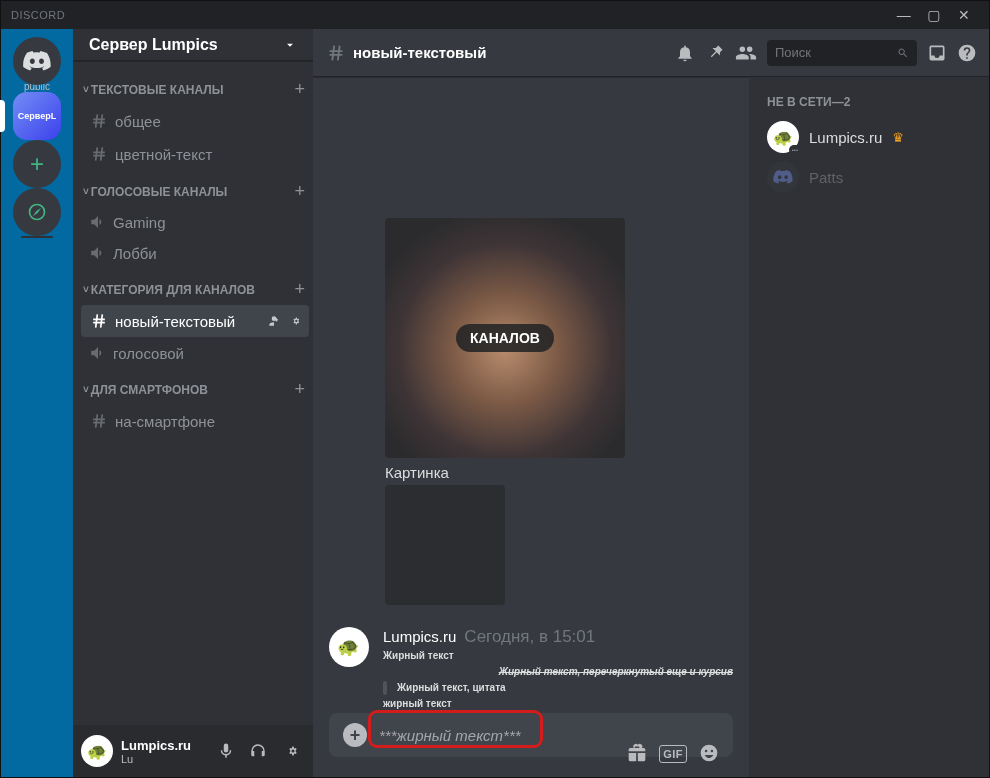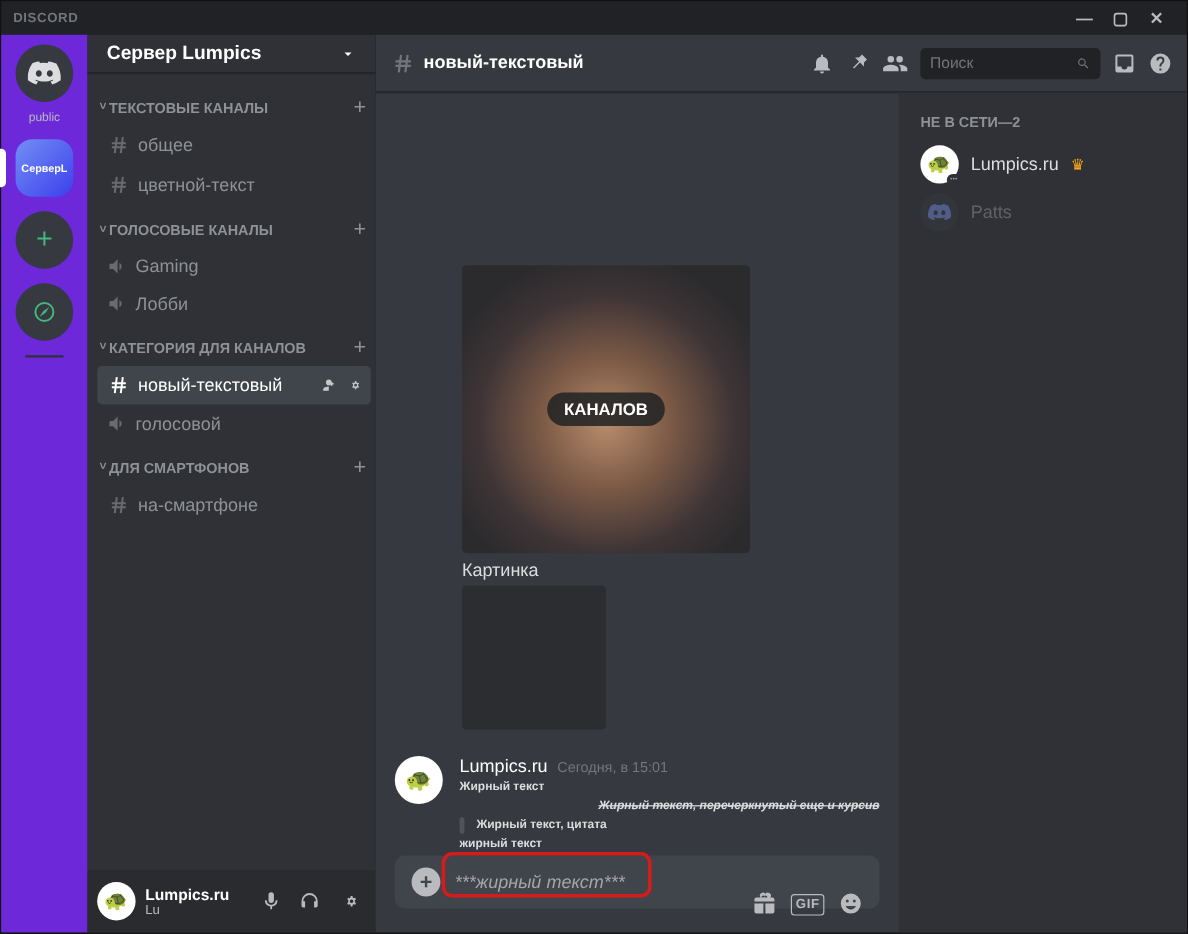--- a/index.html
+++ b/index.html
@@ -1,23 +1,23 @@
 <!DOCTYPE html>
 <html><head>
   <meta charset="utf-8">
   <style>
     * { margin: 0; padding: 0; box-sizing: border-box; }
     body { font-family: "Whitney", "Helvetica Neue", Helvetica, Arial, sans-serif; background: #000; color: #dcddde; width: 990px; height: 778px; overflow: hidden; }
     .app { display: flex; flex-direction: column; width: 100%; height: 100%; background: #202225; border: 1px solid #111; }
-    .titlebar { display: flex; align-items: center; height: 28px; padding: 0 10px; font-size: 11px; font-weight: 700; color: #72767d; letter-spacing: 0.5px; }
+    .titlebar { display: flex; align-items: center; height: 28px; padding: 0 10px; font-size: 11px; font-weight: 400; color: #72767d; letter-spacing: 0.5px; }
     .titlebar .spacer { flex: 1; }
     .titlebar .winbtn { width: 30px; text-align: center; color: #b9bbbe; font-size: 14px; cursor: default; }
     .main { display: flex; flex: 1; min-height: 0; }
     
-    .guilds { width: 72px; background: #6d28d9; display: flex; flex-direction: column; align-items: center; padding-top: 8px; gap: 12px; }
+    .guilds { width: 72px; background: #0369a1; display: flex; flex-direction: column; align-items: center; padding-top: 8px; gap: 0; }
     .guild { width: 48px; height: 48px; border-radius: 50%; background: #36393f; display: flex; align-items: center; justify-content: center; cursor: pointer; position: relative; }
     .guild.home { color: #dcddde; }
     .guild.home svg { width: 28px; height: 20px; fill: #dcddde; }
     .guild-label { width: 48px; text-align: center; font-size: 10px; color: #b9bbbe; margin-top: -4px; }
     .guild.selected { border-radius: 14px; background: linear-gradient(135deg, #738ef5, #3b40ec); color: #fff; font-size: 9px; font-weight: 600; }
     .guild.selected::before { content: ""; position: absolute; left: -14px; top: 8px; width: 6px; height: 32px; border-radius: 0 4px 4px 0; background: #fff; }
     .guild.add { color: #43b581; font-size: 24px; font-weight: 400; }
     .guild.explore { color: #43b581; }
     .guild-sep { width: 32px; height: 2px; background: #2f3136; border-radius: 1px; }
     
@@ -62,21 +62,21 @@
     .spoiler-badge { background: rgba(32,34,37,.85); color: #fff; padding: 6px 14px; border-radius: 16px; font-weight: 700; font-size: 14px; }
     
     .plain-line { margin-left: 56px; margin-top: 6px; color: #dcddde; font-size: 15px; }
     .attach-box { margin-left: 56px; margin-top: 4px; width: 120px; height: 120px; background: #2b2d31; border-radius: 4px; }
     
     .msg { display: flex; gap: 14px; margin-top: 20px; padding: 2px 0; }
     .msg .av { width: 40px; height: 40px; border-radius: 50%; background: #fff; flex-shrink: 0; display: flex; align-items: center; justify-content: center; font-size: 18px; position: relative; }
     .msg .body { flex: 1; }
     .msg .hdr { display: flex; align-items: baseline; gap: 8px; }
     .msg .author { color: #fff; font-weight: 500; font-size: 15px; }
-    .msg .ts { color: #72767d; font-size: 12px; }
+    .msg .ts { color: #72767d; font-size: 17px; }
     .msg .line { color: #dcddde; font-size: 10px; margin-top: 2px; line-height: 1.4; }
     .msg .line.bold { font-weight: 700; }
     .msg .line.strike { font-weight: 700; font-style: italic; text-decoration: line-through; text-align: right; }
     .msg .line.quote { display: flex; gap: 10px; font-weight: 700; }
     .msg .line.quote .bar { width: 4px; background: #4f545c; border-radius: 2px; }
     
     .input-area { padding: 0 16px 20px 16px; }
     .input-box { background: #40444b; border-radius: 8px; display: flex; align-items: center; padding: 0 14px; height: 44px; gap: 12px; }
     .input-box .circ { width: 24px; height: 24px; border-radius: 50%; background: #b9bbbe; color: #40444b; display: flex; align-items: center; justify-content: center; font-size: 18px; cursor: pointer; font-weight: 700; }
     .input-box .txt { flex: 1; color: #a5a6a9; font-size: 15px; font-style: italic; }

